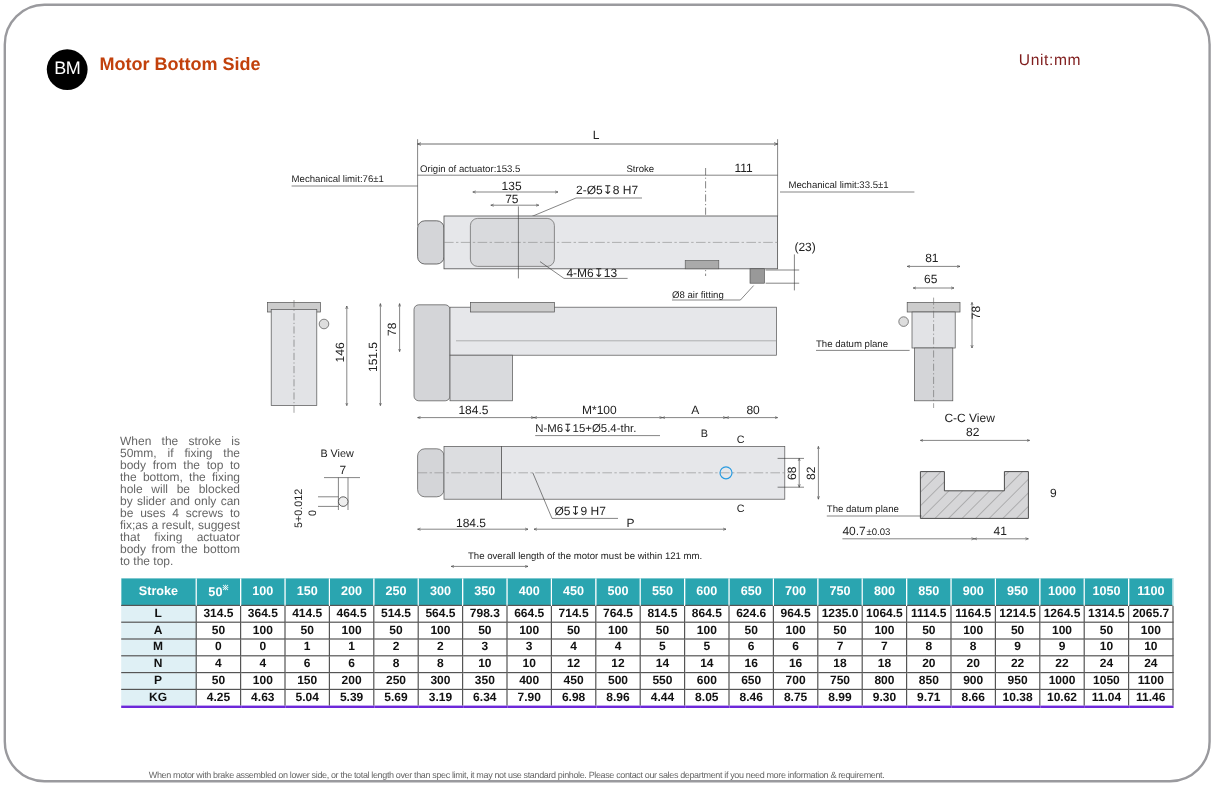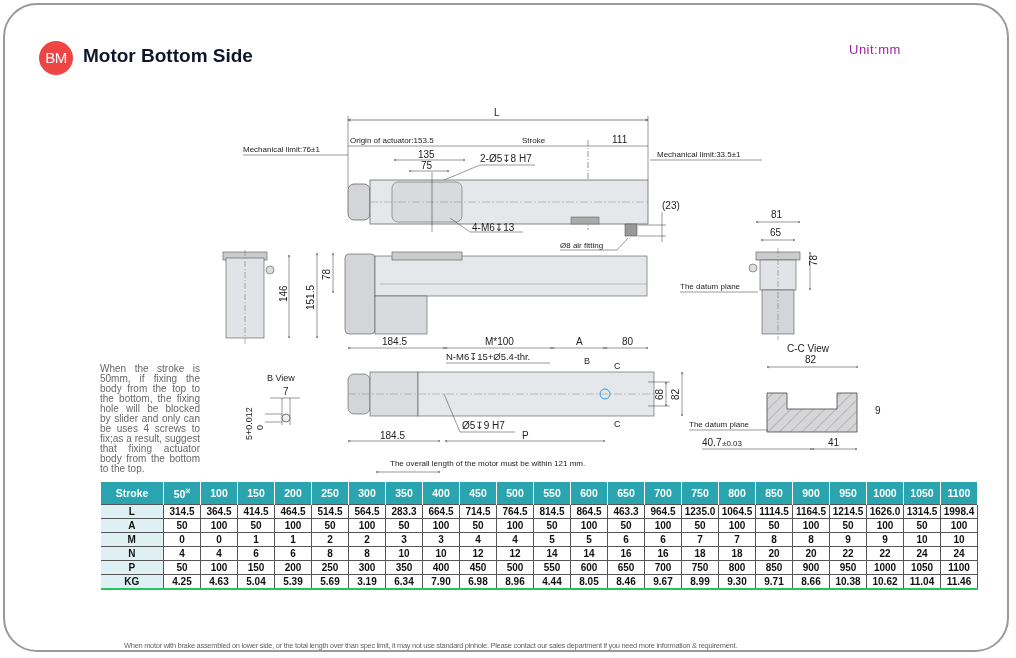--- a/index.html
+++ b/index.html
@@ -1,30 +1,30 @@
 <!DOCTYPE html>
 <html><head>
 <meta charset="utf-8">
 <style>
   html,body{margin:0;padding:0;background:#fff;}
   body{width:1016px;height:658px;position:relative;overflow:hidden;font-family:"Liberation Sans",sans-serif;}
   .card{position:absolute;left:3px;top:3px;width:1006px;height:649px;border:2px solid #9a9a9e;border-radius:34px;box-sizing:border-box;background:#fff;}
-  .badge{position:absolute;left:39px;top:41px;width:34px;height:34px;border-radius:50%;background:#ef4444;color:#fff;font-size:15px;line-height:34px;text-align:center;letter-spacing:-0.5px;}
-  .title{position:absolute;left:83px;top:45px;font-size:19px;font-weight:bold;color:#0f172a;}
-  .unit{position:absolute;left:849px;top:42px;font-size:13px;color:#a21caf;letter-spacing:0.5px;}
+  .badge{position:absolute;left:39px;top:41px;width:34px;height:34px;border-radius:50%;background:#000000;color:#fff;font-size:15px;line-height:34px;text-align:center;letter-spacing:-0.5px;}
+  .title{position:absolute;left:83px;top:45px;font-size:15px;font-weight:bold;color:#c2410c;}
+  .unit{position:absolute;left:849px;top:42px;font-size:13px;color:#7f1d1d;letter-spacing:0.5px;}
   svg.drawing{position:absolute;left:0;top:0;}
   .dim{font-family:"Liberation Sans",sans-serif;fill:#222;}
   .note{position:absolute;left:100px;top:364px;width:100px;font-size:10px;line-height:10px;color:#666;text-align:justify;}
   table.spec{position:absolute;left:100px;top:482px;border-collapse:collapse;font-size:10.5px;font-family:"Liberation Sans",sans-serif;}
   table.spec th{background:#2aa5b0;color:#fff;font-weight:bold;height:22px;padding:0;border-left:1px solid #fff;border-right:1px solid #fff;font-size:10.5px;}
   table.spec th.rowhead{width:62px;}
   table.spec td{height:13px;padding:0;text-align:center;border:1px solid #555;color:#111;font-weight:bold;font-size:10px;}
   table.spec td.rowhead{background:#dff0f5;border-left:none;}
   table.spec td.cell{width:36px;}
-  table.spec tr:last-child td{border-bottom:2px solid #22c55e;}
+  table.spec tr:last-child td{border-bottom:2px solid #6d28d9;}
   .sup{font-size:6px;vertical-align:super;}
   .footer{position:absolute;left:100px;top:641px;font-size:7.5px;color:#666;letter-spacing:-0.3px;margin-left:24px;}
 </style>
 </head>
 <body>
 
 <div class="card"></div>
 <div class="badge">BM</div>
 <div class="title">Motor Bottom Side</div>
 <div class="unit">Unit:mm</div>
@@ -219,36 +219,36 @@
   </thead>
   <tbody id="tbody">
       <tr>
         <td class="rowhead">L</td>
         <td class="cell">314.5</td>
         <td class="cell">364.5</td>
         <td class="cell">414.5</td>
         <td class="cell">464.5</td>
         <td class="cell">514.5</td>
         <td class="cell">564.5</td>
-        <td class="cell">283.3</td>
+        <td class="cell">798.3</td>
         <td class="cell">664.5</td>
         <td class="cell">714.5</td>
         <td class="cell">764.5</td>
         <td class="cell">814.5</td>
         <td class="cell">864.5</td>
-        <td class="cell">463.3</td>
+        <td class="cell">624.6</td>
         <td class="cell">964.5</td>
         <td class="cell">1235.0</td>
         <td class="cell">1064.5</td>
         <td class="cell">1114.5</td>
         <td class="cell">1164.5</td>
         <td class="cell">1214.5</td>
-        <td class="cell">1626.0</td>
+        <td class="cell">1264.5</td>
         <td class="cell">1314.5</td>
-        <td class="cell">1998.4</td>
+        <td class="cell">2065.7</td>
       </tr>
       <tr>
         <td class="rowhead">A</td>
         <td class="cell">50</td>
         <td class="cell">100</td>
         <td class="cell">50</td>
         <td class="cell">100</td>
         <td class="cell">50</td>
         <td class="cell">100</td>
         <td class="cell">50</td>
@@ -351,21 +351,21 @@
         <td class="cell">5.39</td>
         <td class="cell">5.69</td>
         <td class="cell">3.19</td>
         <td class="cell">6.34</td>
         <td class="cell">7.90</td>
         <td class="cell">6.98</td>
         <td class="cell">8.96</td>
         <td class="cell">4.44</td>
         <td class="cell">8.05</td>
         <td class="cell">8.46</td>
-        <td class="cell">9.67</td>
+        <td class="cell">8.75</td>
         <td class="cell">8.99</td>
         <td class="cell">9.30</td>
         <td class="cell">9.71</td>
         <td class="cell">8.66</td>
         <td class="cell">10.38</td>
         <td class="cell">10.62</td>
         <td class="cell">11.04</td>
         <td class="cell">11.46</td>
       </tr>
     </tbody>

